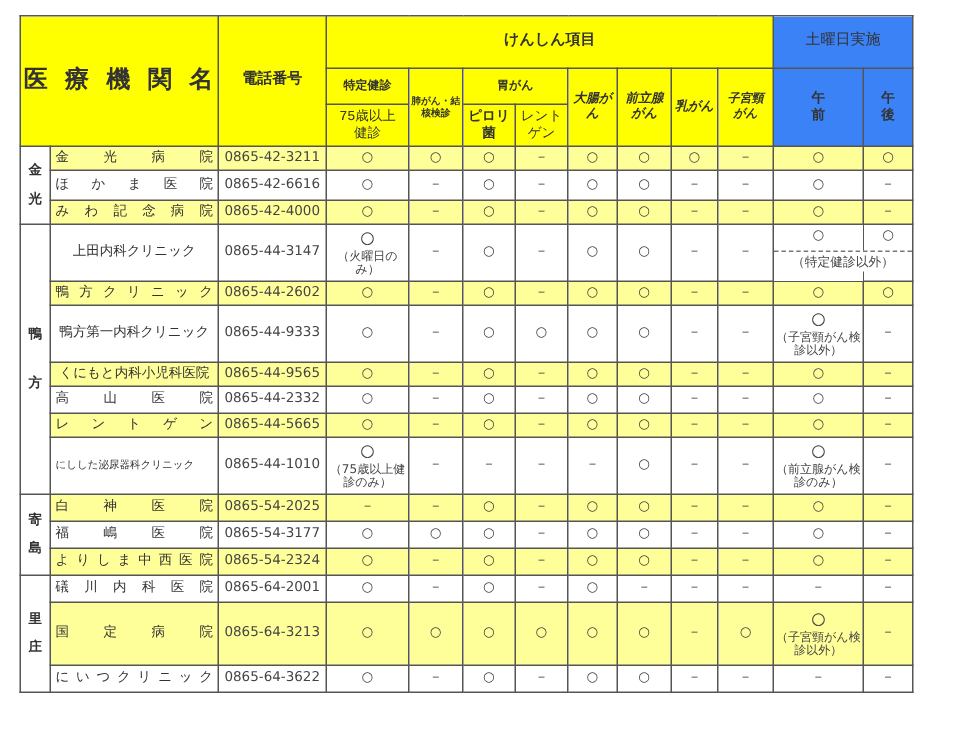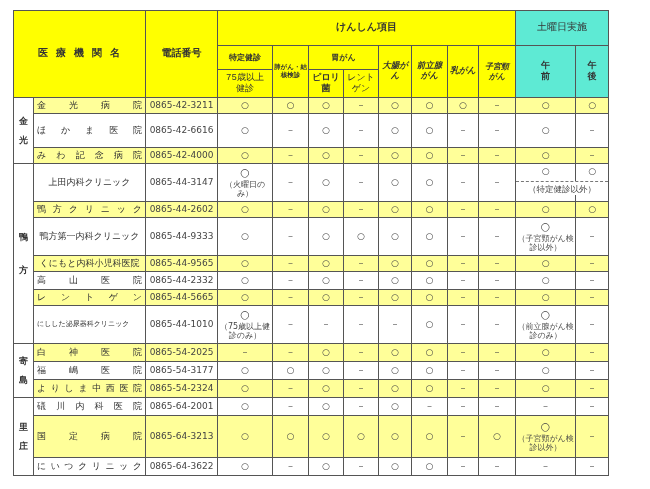--- a/index.html
+++ b/index.html
@@ -4,21 +4,21 @@
 <style>
   html, body { margin:0; padding:0; background:#ffffff; }
   body { width:650px; height:489px; position:relative; overflow:hidden;
          font-family:"DejaVu Sans", sans-serif; color:#333; }
   table.grid { position:absolute; left:13px; top:10px; border-collapse:collapse;
                table-layout:fixed; width:595px; }
   table.grid td, table.grid th { border:1px solid #555; padding:0; text-align:center;
                vertical-align:middle; font-size:9px; line-height:1.15; overflow:hidden; }
   th { font-weight:bold; color:#333;font-family:Liberation Mono, monospace; }
   .hy { background:#ffff00; }
-  .hb { background:#5eead4; font-weight:normal; }
+  .hb { background:#3b82f6; font-weight:normal; }
   .ry { background:#ffff99; }
   .rw { background:#ffffff; }
   .area { background:#ffffff; font-weight:bold; font-size:11px; color:#333; }
   .area span { display:block; }
   .name { text-align:justify; text-align-last:justify; padding:0 3px !important; font-size:9px; letter-spacing:0; white-space:nowrap; }
   .name.center { text-align:center; text-align-last:center; }
   .name.small { font-size:7px; text-align:left; text-align-last:left; }
   .phone { font-size:8.5px; color:#444; white-space:nowrap; }
   .mark { font-size:11px; color:#444; }
   .note { font-size:8px; color:#444; }
@@ -40,21 +40,21 @@
       <col style="width:35px">
     <col style="width:33px">
       <col style="width:36px">
       <col style="width:31px">
       <col style="width:37px">
     <col style="width:60px">
       <col style="width:33px">
   </colgroup>
   <tbody>
       <tr style="height:35px">
-    <th class="hy" colspan="2" rowspan="3" style="font-size:10px;letter-spacing:1px">医 療 機 関 名</th>
+    <th class="hy" colspan="2" rowspan="3" style="font-size:16px;letter-spacing:1px">医 療 機 関 名</th>
     <th class="hy" rowspan="3" style="font-size:10px">電話番号</th>
     <th class="hy" colspan="8" style="font-size:10px">けんしん項目</th>
     <th class="hb" colspan="2" style="font-size:10px">土曜日実施</th>
   </tr>
   <tr style="height:24px">
     <th class="hy dash-bottom" style="font-size:8px">特定健診</th>
     <th class="hy" rowspan="2" style="font-size:6.5px"><span>肺がん・結核検診</span></th>
     <th class="hy dash-bottom" colspan="2" style="font-size:8px">胃がん</th>
     <th class="hy ital" rowspan="2" style="font-size:8.5px;padding:0 3px">大腸がん</th>
     <th class="hy ital" rowspan="2" style="font-size:8.5px;padding:0 3px">前立腺がん</th>
@@ -82,21 +82,21 @@
         <td class="ry mark">○</td>
         <td class="ry mark">○</td>
         <td class="ry mark">－</td>
         <td class="ry mark">○</td>
         <td class="ry mark">○</td>
         <td class="ry mark">○</td>
         <td class="ry mark">－</td>
         <td class="ry mark">○</td>
         <td class="ry mark">○</td>
       </tr>
-      <tr style="height: 34px;">
+      <tr style="height: 20px;">
         <td class="rw name">ほかま医院</td>
         <td class="rw phone">0865-42-6616</td>
         <td class="rw mark">○</td>
         <td class="rw mark">－</td>
         <td class="rw mark">○</td>
         <td class="rw mark">－</td>
         <td class="rw mark">○</td>
         <td class="rw mark">○</td>
         <td class="rw mark">－</td>
         <td class="rw mark">－</td>

